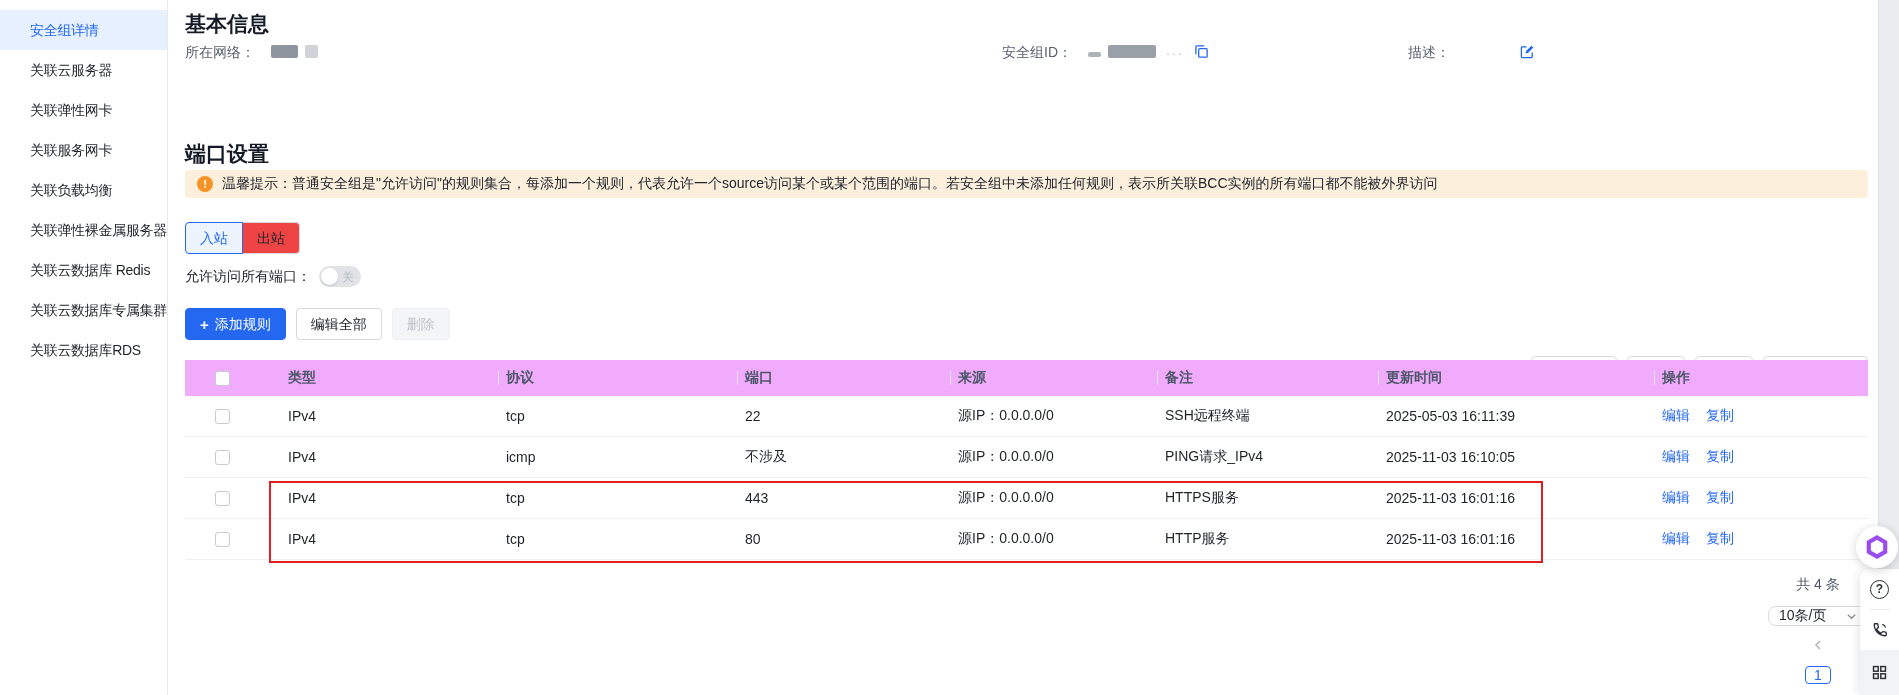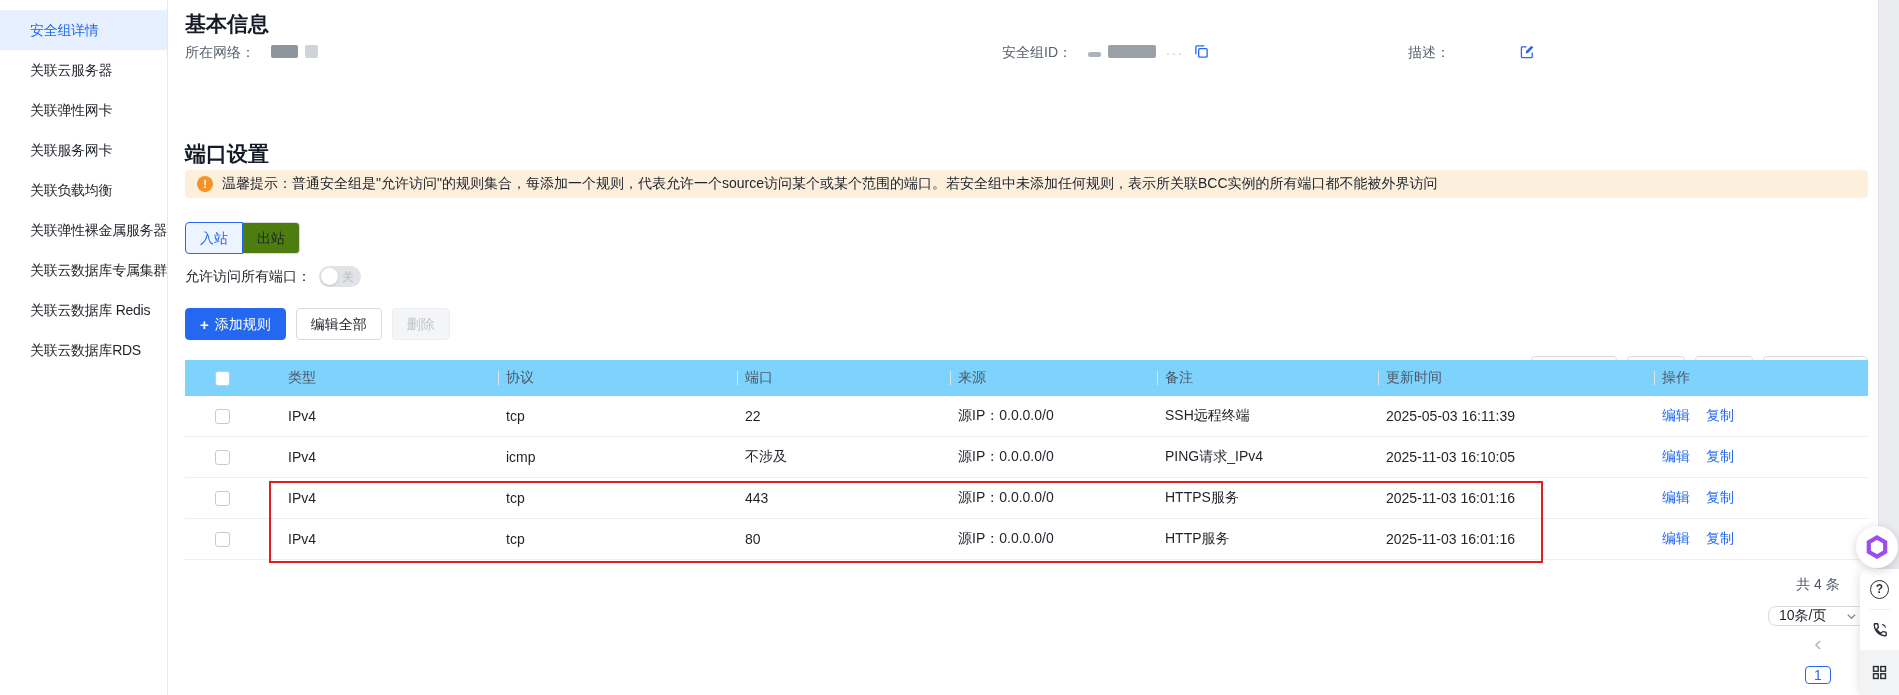--- a/index.html
+++ b/index.html
@@ -31,21 +31,21 @@
   .icon-btn { margin-left:10px; margin-top:2px; cursor:pointer; display:inline-flex; }
   .dots { color:#c3c7cd; margin-left:10px; letter-spacing:2px; }
 
   
   .tipbar { position:absolute; left:0; top:170px; width:1683px; height:28px; background:#fcf0dd; border-radius:4px; display:flex; align-items:center; padding-left:12px; }
   .tip-ico { width:16px; height:16px; border-radius:50%; background:#f59326; color:#fff; font-size:11px; font-weight:bold; display:flex; align-items:center; justify-content:center; flex:0 0 16px; }
   .tip-text { margin-left:9px; color:#23262d; white-space:nowrap; }
 
   
   .tabs { position:absolute; left:0; top:222px; display:flex; }
-  .tab { width:58px; height:32px; line-height:30px; text-align:center; border:1px solid #d8dadf; background:#4d7c0f; color:#1f2329; cursor:pointer; }
+  .tab { width:58px; height:32px; line-height:30px; text-align:center; border:1px solid #d8dadf; background:#ef4444; color:#1f2329; cursor:pointer; }
   .tab.first { border-radius:4px 0 0 4px; }
   .tab.last  { border-radius:0 4px 4px 0; margin-left:-1px; }
   .tab.active { border-color:#2468f2; background:#ecf4ff; color:#2468f2; position:relative; z-index:2; }
 
   
   .allow-row { position:absolute; left:0; top:266px; display:flex; align-items:center; }
   .allow-label { color:#23262d; }
   .toggle { width:42px; height:21px; border-radius:11px; background:#e1e3e7; margin-left:8px; position:relative; cursor:pointer; }
   .toggle .knob { position:absolute; left:2px; top:2px; width:17px; height:17px; border-radius:50%; background:#fff; box-shadow:0 1px 2px rgba(0,0,0,.15); }
   .toggle .t-label { position:absolute; right:7px; top:3px; font-size:12px; color:#b7bcc4; }
@@ -55,21 +55,21 @@
   .btn { height:32px; line-height:30px; padding:0 14px; border:1px solid #d8dadf; border-radius:4px; background:#fff; color:#23262d; cursor:pointer; display:inline-flex; align-items:center; }
   .btn.primary { background:#2468f2; border-color:#2468f2; color:#fff; }
   .btn.primary .plus { font-size:15px; margin-right:6px; font-weight:bold; line-height:1; }
   .btn.disabled { background:#f4f5f7; border-color:#eceef1; color:#c0c4cc; cursor:default; }
   .actions-right { position:absolute; right:0; top:308px; display:flex; gap:10px;margin-top:48px; }
   .chev { margin-left:8px; display:inline-flex; }
 
   
   .table { position:absolute; left:0; top:360px; width:1683px; }
   .thead, .trow { display:grid; grid-template-columns:95px 218px 239px 213px 207px 221px 276px 214px; align-items:center; }
-  .thead { height:36px; background:#7dd3fc; color:#4e5769; }
+  .thead { height:36px; background:#f0abfc; color:#4e5769;font-weight:bold; }
   .trow { height:41px; border-bottom:1px solid #edeff2; background:#fff; }
   .th, .td { padding-left:8px; position:relative; white-space:nowrap; }
   .th.divided::before { content:""; position:absolute; left:0; top:50%; margin-top:-7px; width:1px; height:14px; background:#e0e3e7; }
   .c0 { padding-left:30px; }
   .cb { display:inline-block; width:15px; height:15px; border:1px solid #c6cad1; border-radius:3px; background:#fff; vertical-align:middle; cursor:pointer; }
   .ops { display:flex; gap:16px; }
   .lnk { color:#2468f2; cursor:pointer; text-decoration:none; }
 
   
   .red-box { position:absolute; left:269px; top:481px; width:1274px; height:82px; border:2px solid #e02020; z-index:5; pointer-events:none; }
@@ -99,22 +99,22 @@
 
 <div id="app">
 
   <div class="sidebar">
     <div class="side-item active">安全组详情</div>
     <div class="side-item">关联云服务器</div>
     <div class="side-item">关联弹性网卡</div>
     <div class="side-item">关联服务网卡</div>
     <div class="side-item">关联负载均衡</div>
     <div class="side-item">关联弹性裸金属服务器</div>
+    <div class="side-item">关联云数据库 Redis</div>
     <div class="side-item">关联云数据库专属集群</div>
-    <div class="side-item">关联云数据库 Redis</div>
     <div class="side-item">关联云数据库RDS</div>
   </div>
 
   <div class="main">
 
     <div class="sec-title t-basic">基本信息</div>
 
     <div class="info-field if-net">
       <span class="if-label">所在网络：</span>
       <span class="blocks">

